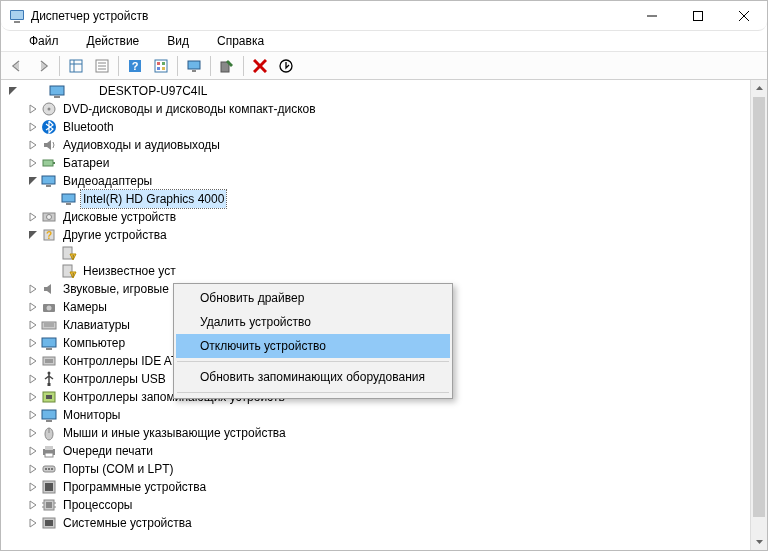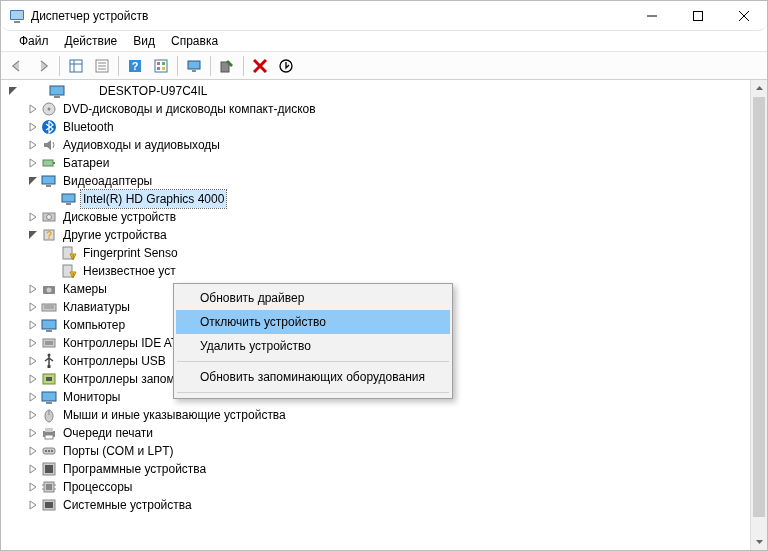--- a/index.html
+++ b/index.html
@@ -9,21 +9,21 @@
     display:flex; flex-direction:column; position:relative;
   }
   .titlebar {
     height:30px; display:flex; align-items:center; padding:0 0 0 8px;
     background:#fff; border-bottom:1px solid #e5e5e5;border-radius:9px;
   }
   .titlebar-icon { width:16px; height:16px; margin-right:6px; display:inline-flex; }
   .title { flex:1; font-size:12px; }
   .wbtn { width:46px; height:30px; display:flex; align-items:center; justify-content:center; }
   .menubar {
-    height:21px; display:flex; align-items:center; padding:0 10px; gap:0;
+    height:21px; display:flex; align-items:center; padding:0 20px; gap:12px;
     border-bottom:1px solid #e5e5e5;
   }
   .menuitem { padding:2px 8px; }
   .toolbar {
     height:28px; display:flex; align-items:center; padding:0 4px; gap:2px;
     border-bottom:1px solid #d0d0d0; background:#fcfcfc;
   }
   .tb { width:24px; height:24px; display:flex; align-items:center; justify-content:center; border:1px solid transparent; }
   .tbsep { width:1px; height:20px; background:#ccc; margin:0 2px; }
   .content { flex:1; display:flex; overflow:hidden; position:relative; }
@@ -303,35 +303,47 @@
 
       <div class="node depth2">
         <span class="expander blank"></span>
         <span class="icon">
             <svg width="16" height="16">
               <rect x="2" y="2" width="9" height="12" fill="#ddd" stroke="#888"></rect>
               <path d="M9 9 L15 9 L12 15 Z" fill="#f7c948" stroke="#b58a00"></path>
               <text x="12" y="14" text-anchor="middle" font-size="6" fill="#000">!</text>
             </svg>
           </span>
-        <span class="label">Fingerprint Senso</span>
       </div>
 
       <div class="node depth2">
         <span class="expander blank"></span>
         <span class="icon">
             <svg width="16" height="16">
               <rect x="2" y="2" width="9" height="12" fill="#ddd" stroke="#888"></rect>
               <path d="M9 9 L15 9 L12 15 Z" fill="#f7c948" stroke="#b58a00"></path>
               <text x="12" y="14" text-anchor="middle" font-size="6" fill="#000">!</text>
             </svg>
           </span>
         <span class="label">Неизвестное уст</span>
       </div>
 
+      <div class="node depth1">
+        <span class="expander">
+            <svg width="10" height="10">
+              <path d="M2 1 L8 5 L2 9 Z" fill="none" stroke="#888"></path>
+            </svg>
+          </span>
+        <span class="icon">
+            <svg width="16" height="16">
+              <path d="M3 6 L6 6 L10 3 L10 13 L6 10 L3 10 Z" fill="#888"></path>
+            </svg>
+          </span>
+        <span class="label">Звуковые, игровые</span>
+      </div>
 
       <div class="node depth1">
         <span class="expander">
             <svg width="10" height="10">
               <path d="M2 1 L8 5 L2 9 Z" fill="none" stroke="#888"></path>
             </svg>
           </span>
         <span class="icon">
             <svg width="16" height="16">
               <rect x="2" y="5" width="12" height="8" fill="#888" rx="1"></rect>
@@ -544,21 +556,21 @@
         </div>
       <div class="sbbtn">
           <svg width="9" height="9">
             <path d="M1 3 L4.5 7 L8 3 Z" fill="#666"></path>
           </svg>
         </div>
     </div>
 
     <div class="ctxmenu">
       <div class="ctxitem">Обновить драйвер</div>
+      <div class="ctxitem">Удалить устройство</div>
       <div class="ctxitem ctxhl">Отключить устройство</div>
-      <div class="ctxitem">Удалить устройство</div>
       <div class="ctxsep"></div>
       <div class="ctxitem">Обновить запоминающих оборудования</div>
       <div class="ctxsep"></div>
     </div>
 
   </div>
 </div>
 
 </body></html>

